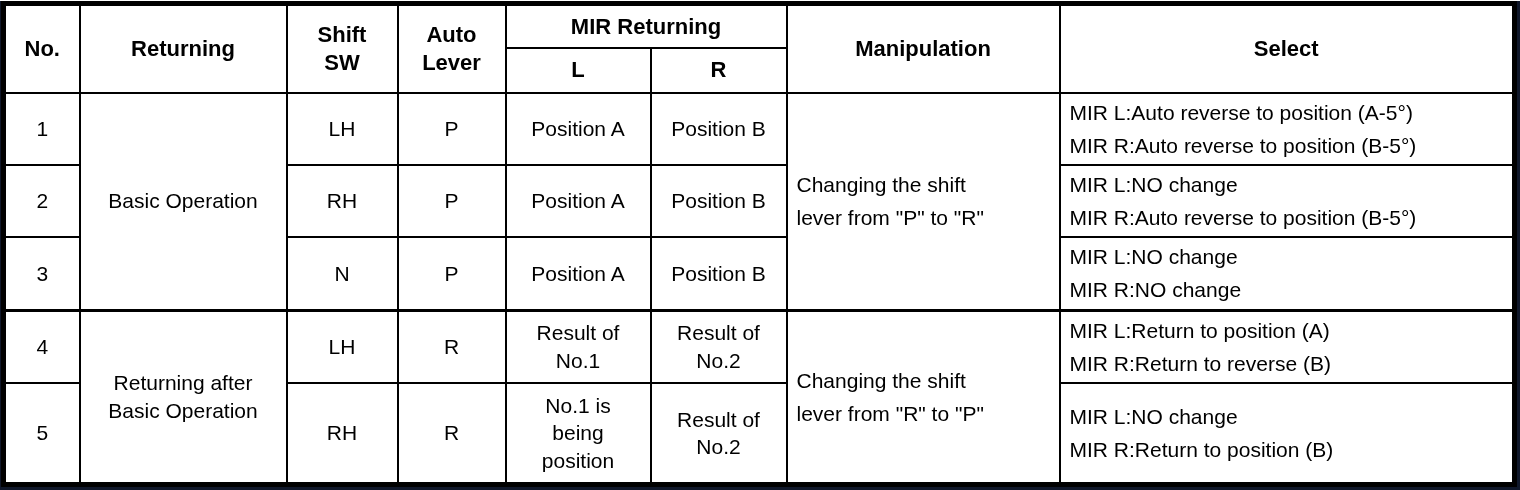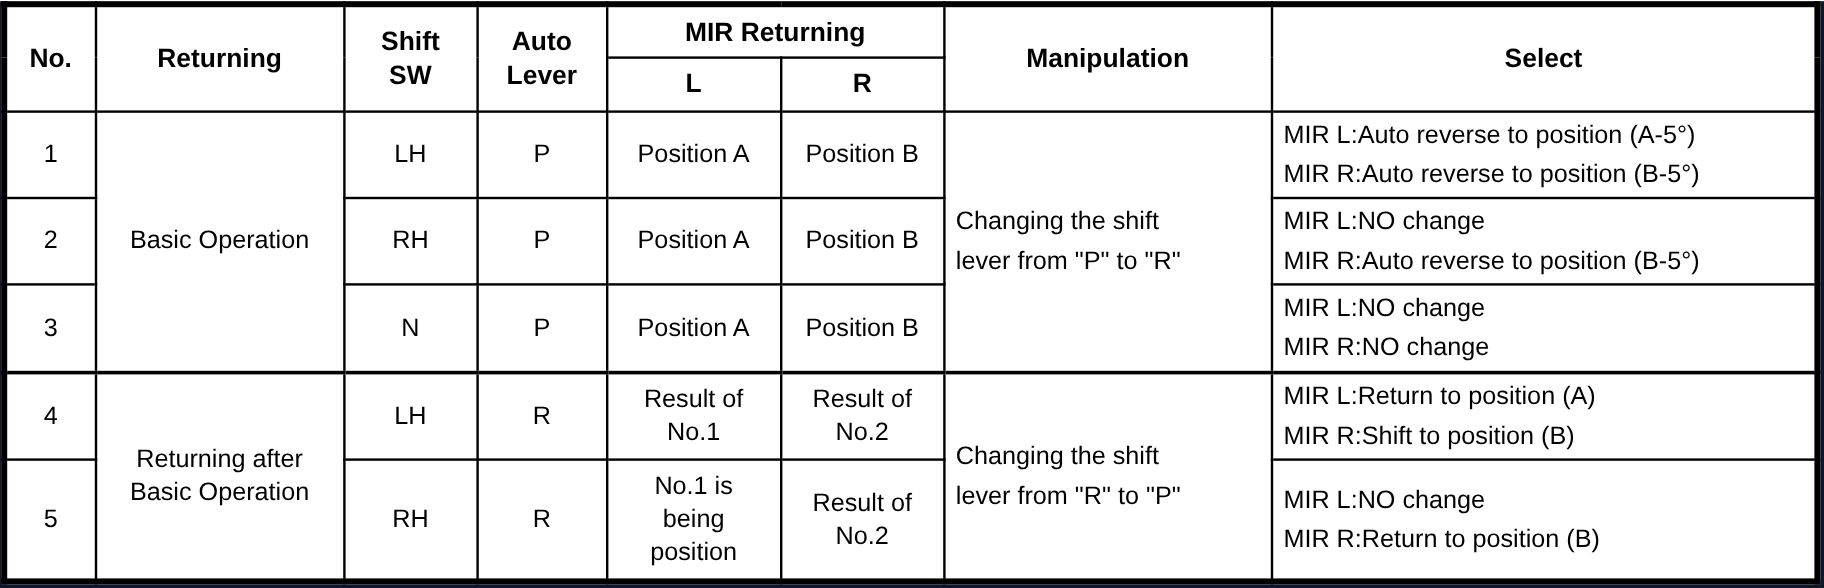--- a/index.html
+++ b/index.html
@@ -129,21 +129,21 @@
 Basic Operation</td>
         <td>LH</td>
         <td>R</td>
         <td>Result of
 No.1</td>
         <td>Result of
 No.2</td>
         <td rowspan="2" class="left">Changing the shift
 lever from "R" to "P"</td>
         <td class="left">MIR L:Return to position (A)
-MIR R:Shift to position (B)</td>
+MIR R:Return to reverse (B)</td>
       </tr>
       <tr>
         <td>5</td>
         <td>RH</td>
         <td>R</td>
         <td>No.1 is
 being
 position</td>
         <td>Result of
 No.2</td>

